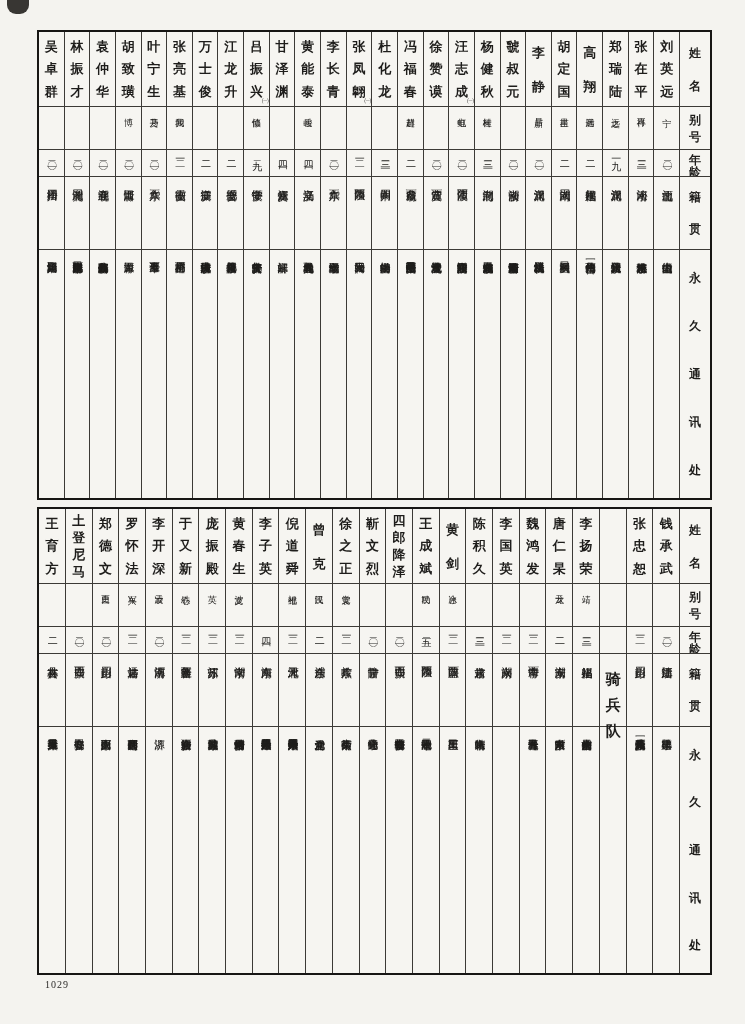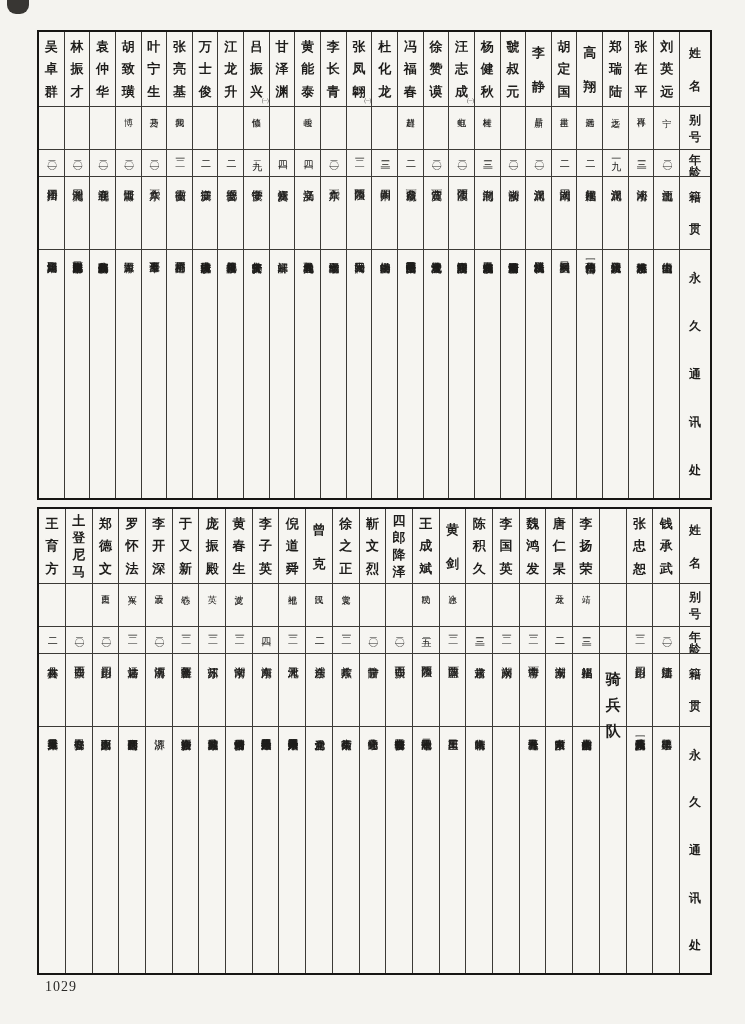--- a/index.html
+++ b/index.html
@@ -66,21 +66,21 @@
   .addr-text   { font-size:10.5px; line-height:1.18; height:140px; margin-top:4px; }
 
   .section-label {
     position:absolute; top:150px; left:0; width:100%;
     display:flex; justify-content:center; pointer-events:none;
   }
   .section-label .vt { font-size:15px; letter-spacing:26px; font-weight:bold; }
 
   .page-number {
     position:absolute; left:45px; top:979px;
-    font-size:14px; letter-spacing:1px; color:#2b2a28;
+    font-size:10px; letter-spacing:1px; color:#2b2a28;
     font-family:"Liberation Serif","DejaVu Serif",serif;
   }
 </style>
 </head>
 <body>
 
 <div class="page">
   <div class="corner-mark"></div>
   <div class="table-frame" id="table-top">
   <div class="col header-col">

